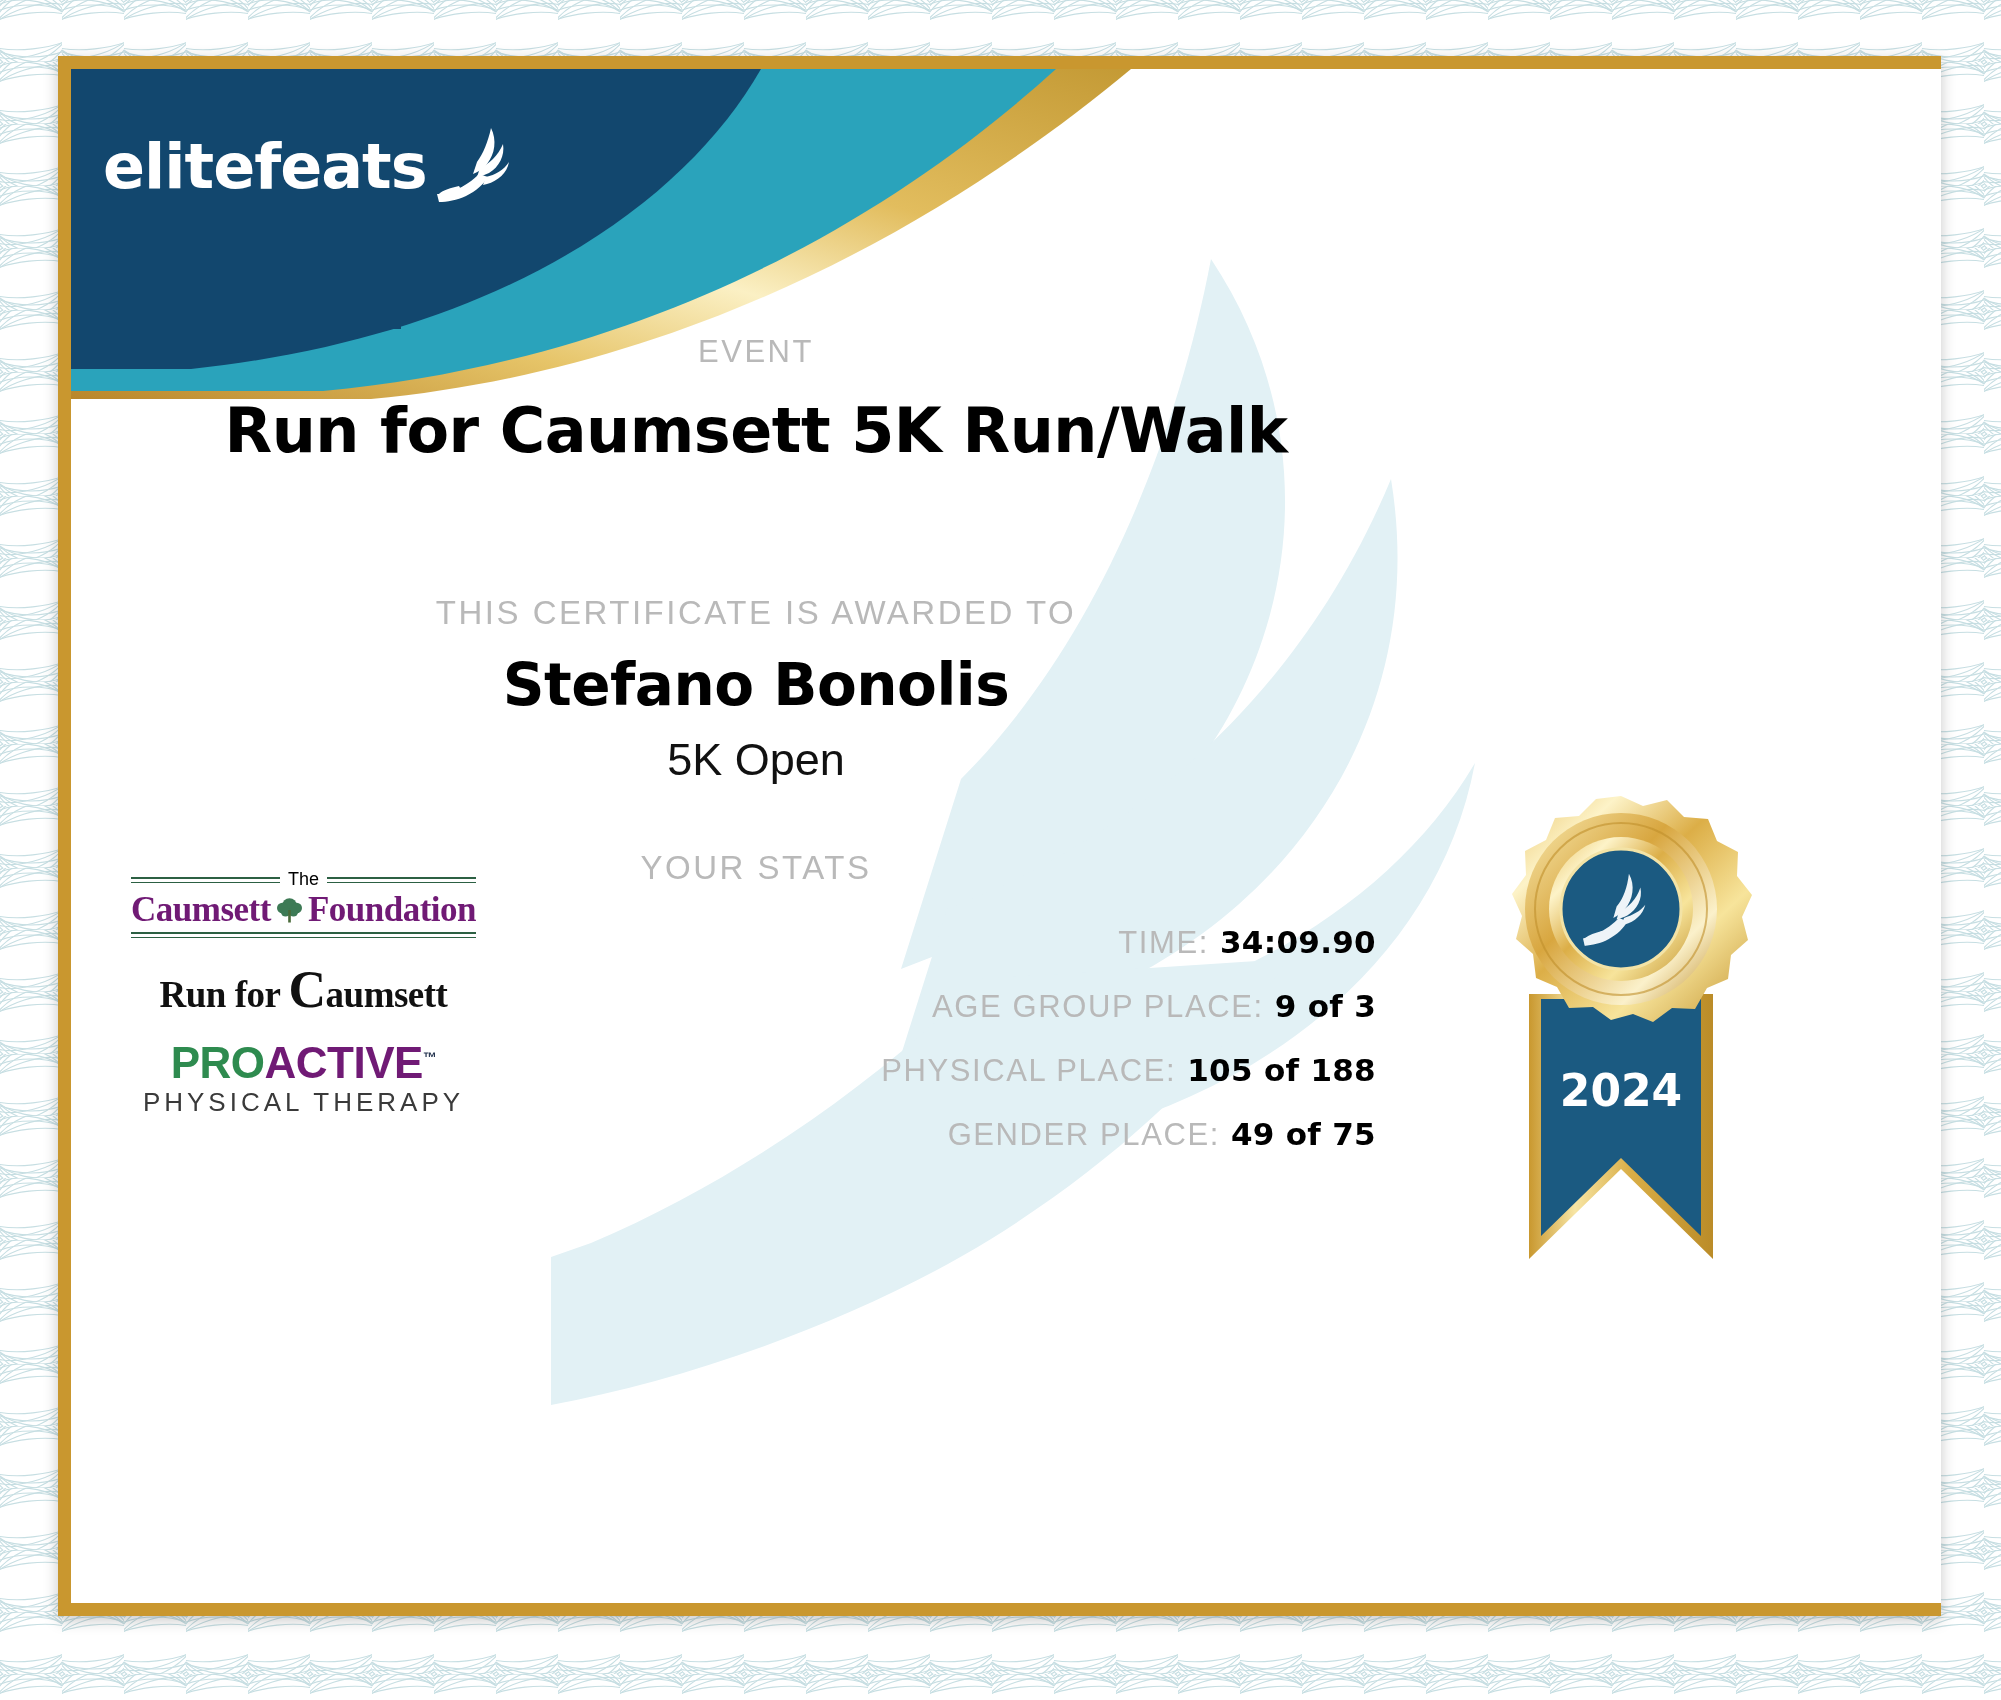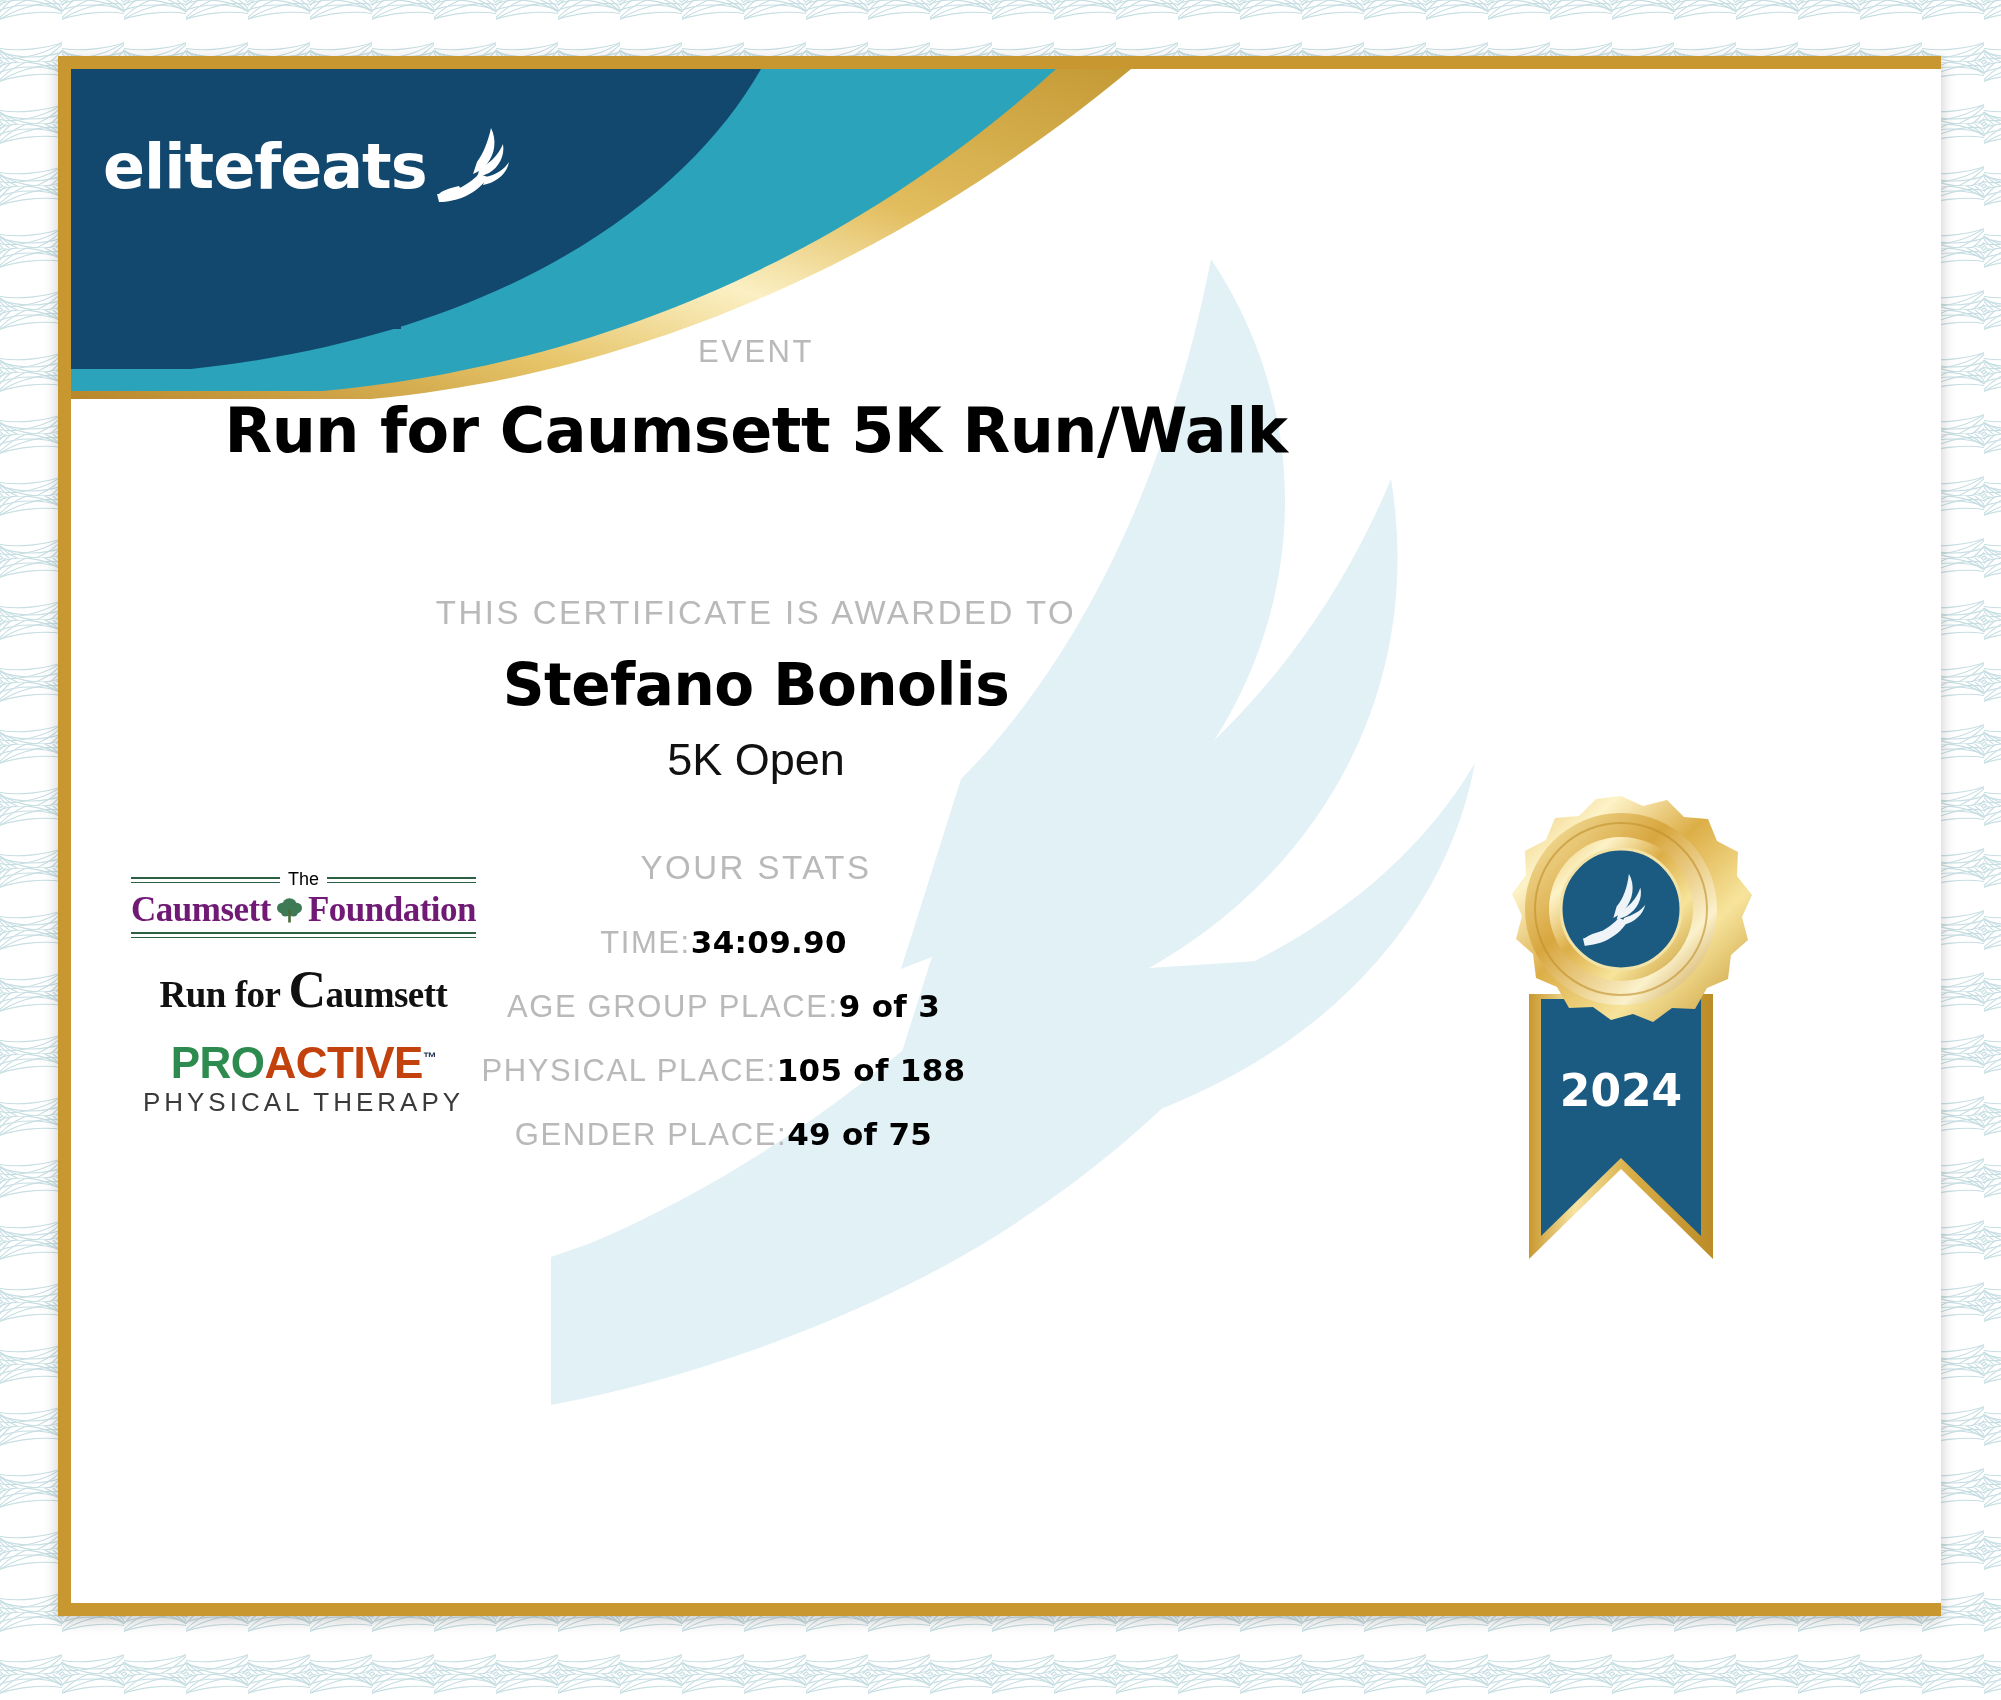--- a/index.html
+++ b/index.html
@@ -94,22 +94,22 @@
     text-align:center;font-size:45px;color:#111;
     font-family:"Liberation Sans", sans-serif;
   }
 
   #stats-label{position:absolute;left:0;top:780px;width:1370px;font-size:33px;}
 
   #stats-list{
     position:absolute;left:0;top:855px;width:1305px;
   }
   .stat-row{
-    display:flex;justify-content:center;align-items:baseline;
-    gap:0;margin-bottom:27px;
+    display:flex;justify-content:flex-end;align-items:baseline;
+    gap:11px;margin-bottom:27px;
   }
   .stat-key{
     font-family:"Liberation Sans", sans-serif;
     font-size:31px;color:#b9b9b9;letter-spacing:1.6px;
   }
   .stat-val{
     font-family:"DejaVu Sans", sans-serif;
     font-size:31px;color:#000;font-weight:bold;letter-spacing:.3px;
   }
 
@@ -133,21 +133,21 @@
     font-size:37px;font-weight:bold;color:#111;letter-spacing:-.5px;
   }
   .runfor .bigc{font-size:52px;}
 
   .proactive-top{
     text-align:center;
     font-family:"Liberation Sans", sans-serif;
     font-size:44px;font-weight:bold;letter-spacing:-.5px;line-height:1;
   }
   .pa-pro{color:#2e8b4f;}
-  .pa-active{color:#c2410c;}
+  .pa-active{color:#701a75;}
   .pa-tm{font-size:14px;vertical-align:super;color:#24344f;}
   .proactive-bot{
     text-align:center;
     font-family:"Liberation Sans", sans-serif;
     font-size:26px;color:#3a3a3a;letter-spacing:4px;margin-top:2px;
   }
 
   
   #medal{
     position:absolute;left:1380px;top:715px;width:340px;height:560px;z-index:6;

